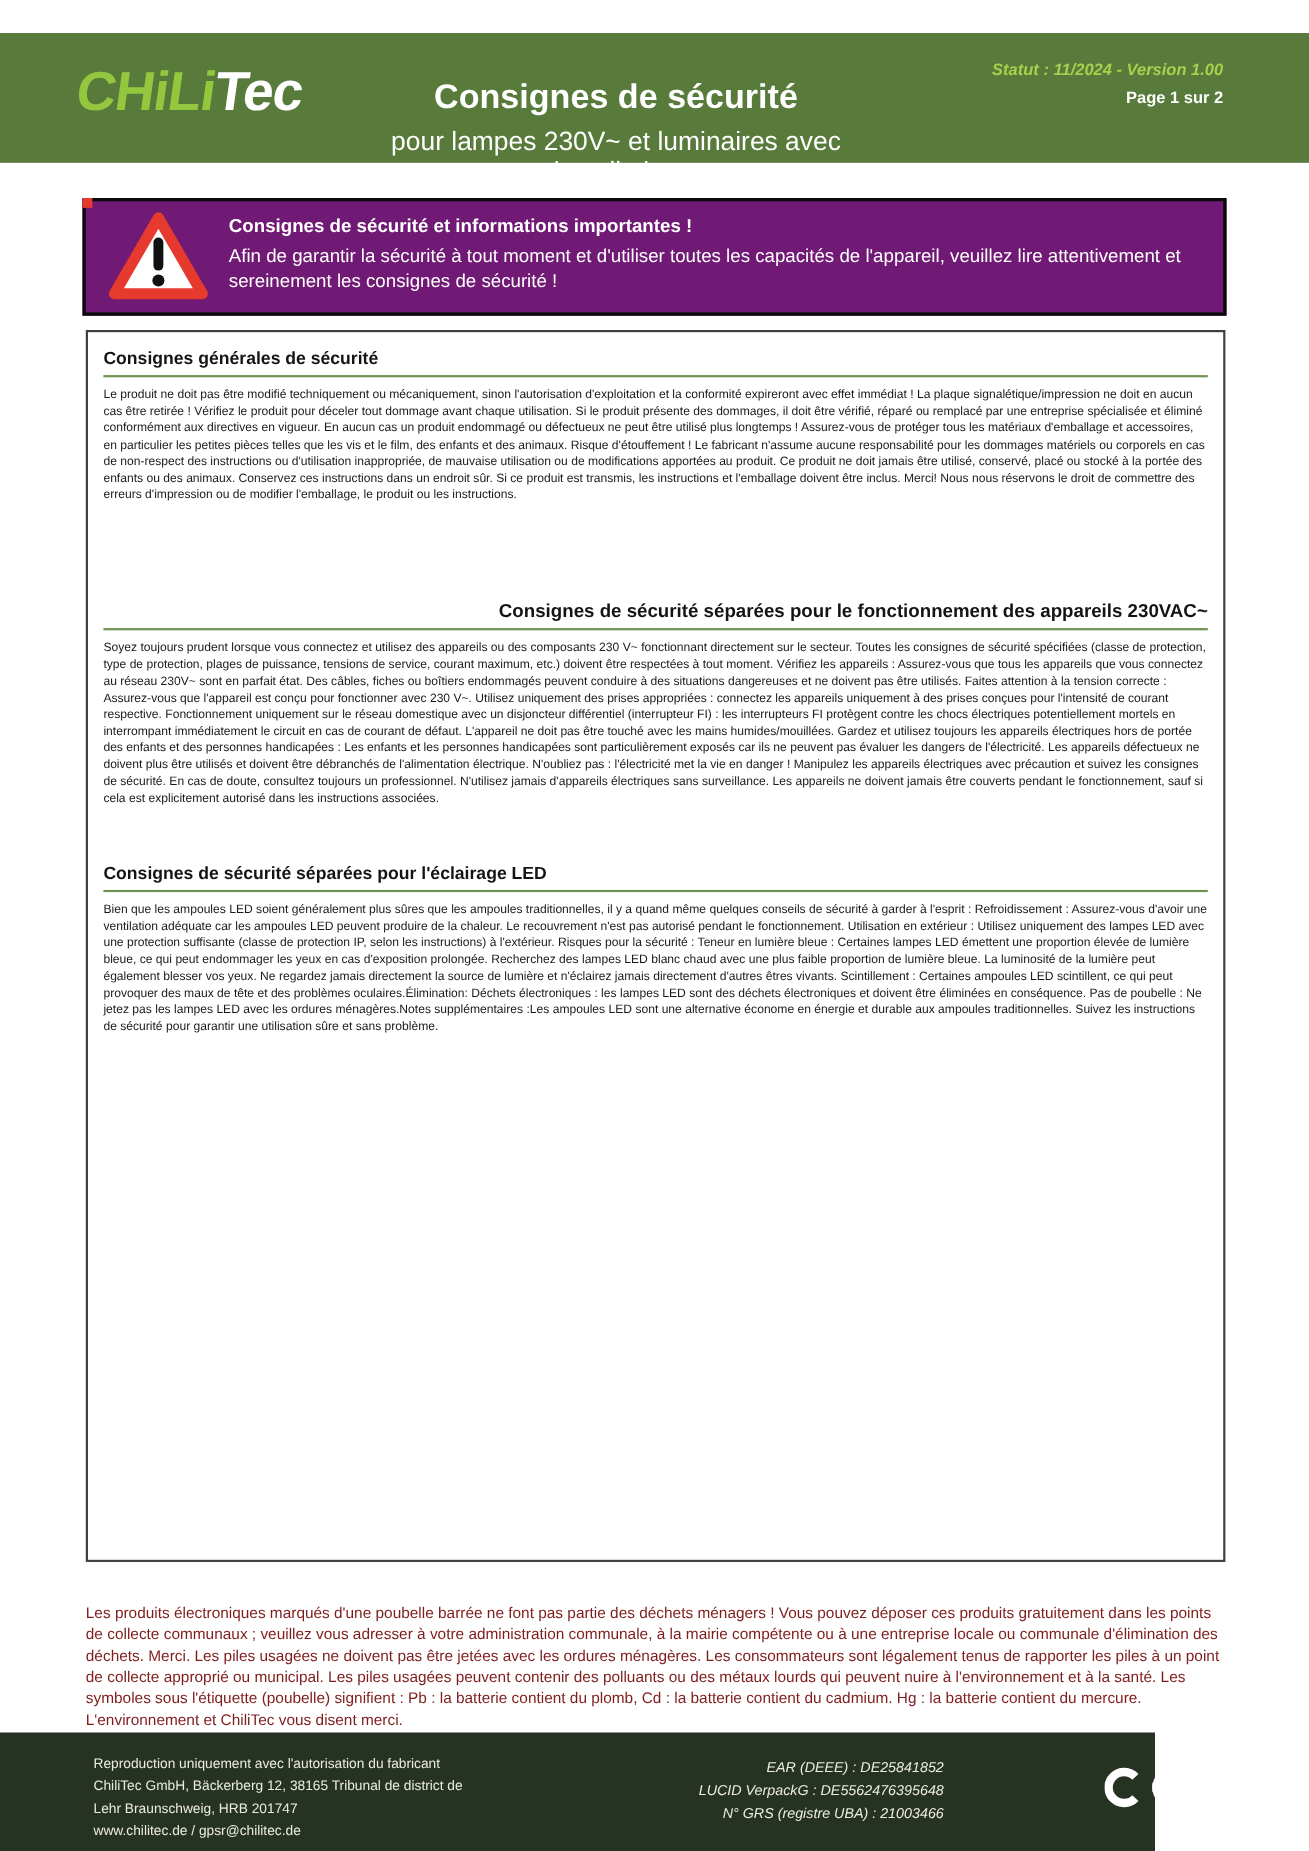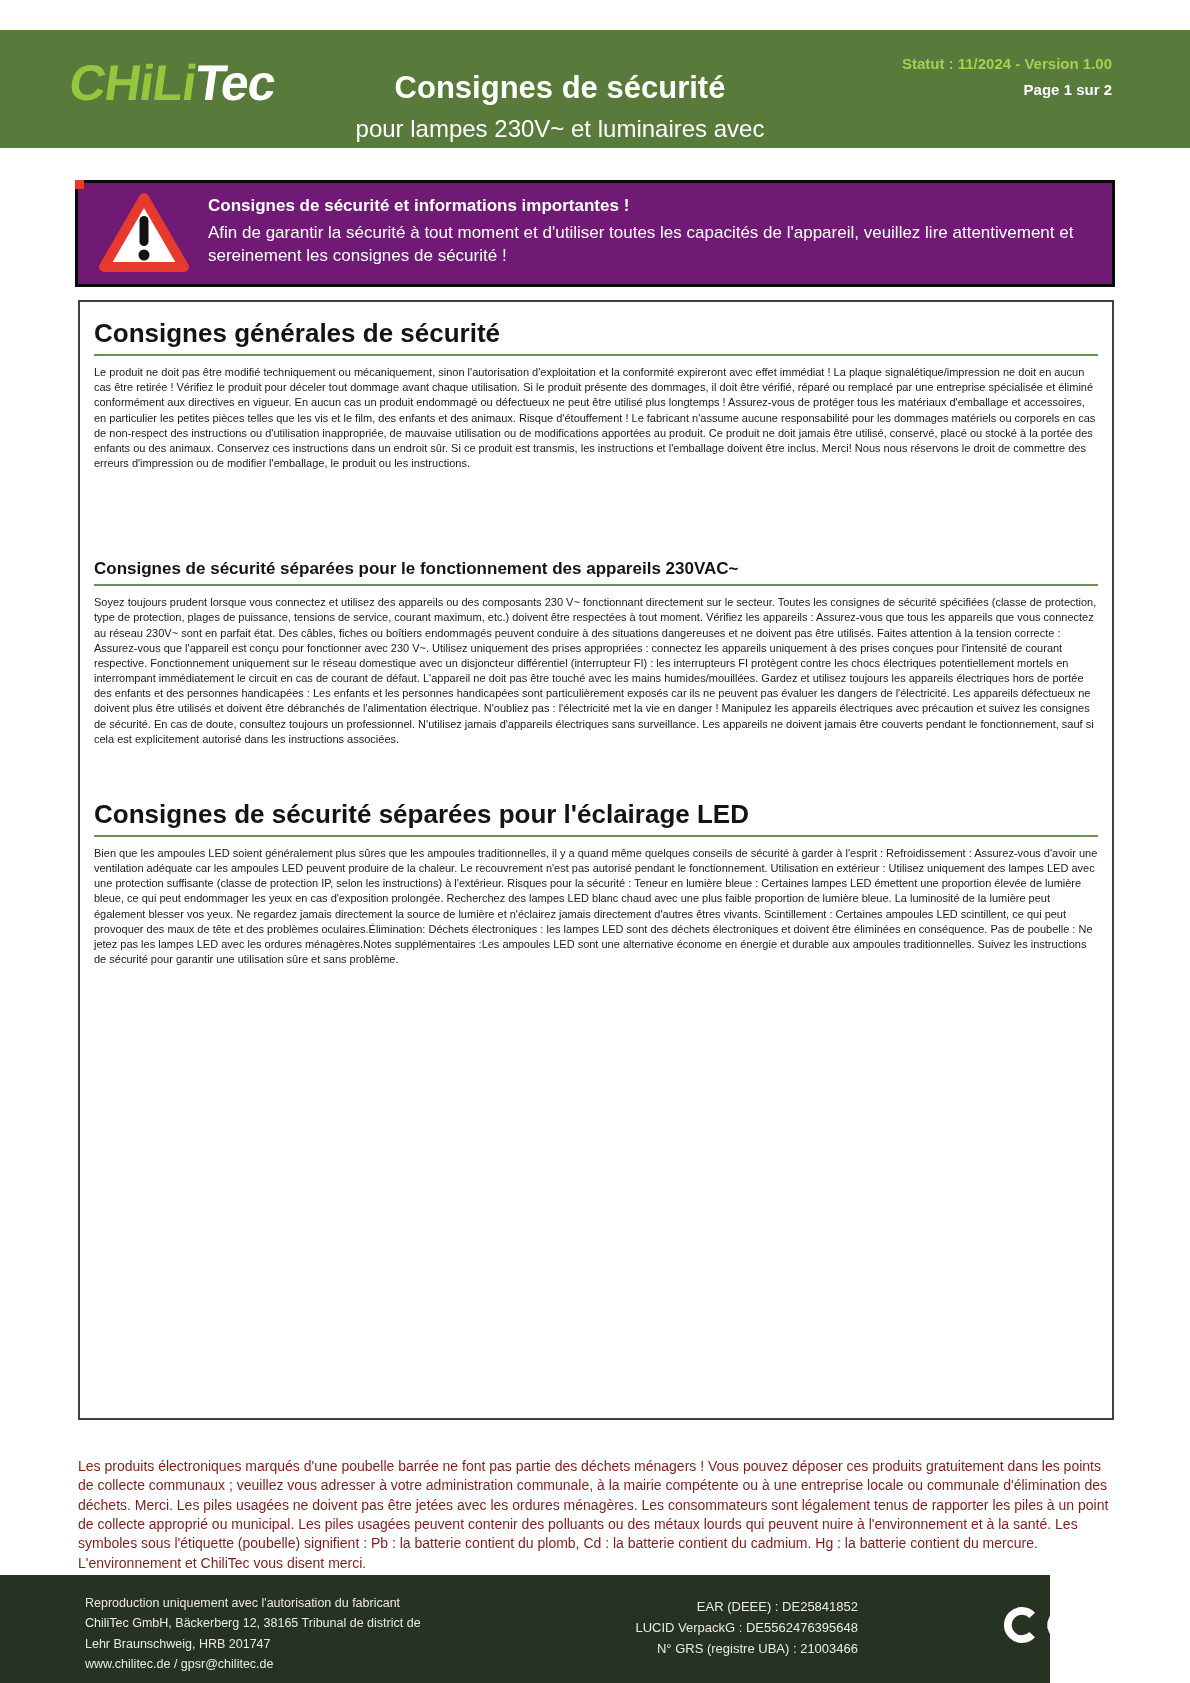--- a/index.html
+++ b/index.html
@@ -11,47 +11,47 @@
   
   .header-band{position:absolute;left:0;top:30px;width:1190px;height:118px;background:#587a3a;}
   .logo{position:absolute;left:70px;top:28px;font-weight:bold;font-size:50px;
         transform:skewX(-8deg);letter-spacing:-1px;line-height:1;}
   .logo .logo-green{color:#93c83e;}
   .logo .logo-white{color:#ffffff;}
   .header-center{position:absolute;left:310px;top:0;width:500px;height:118px;text-align:center;color:#fff;}
   .header-title{font-size:31px;font-weight:bold;margin-top:40px;}
   .header-subtitle{font-size:24px;font-weight:normal;margin-top:9px;}
   .header-right{position:absolute;right:78px;top:0;text-align:right;}
-  .header-status{font-size:15px;font-weight:bold;color:#a8cf4d;margin-top:25px;}
+  .header-status{font-size:15px;font-weight:bold;color:#a8cf4d;margin-top:25px;font-style:italic;}
   .header-page{font-size:15px;font-weight:bold;color:#ffffff;margin-top:9px;}
   
   .warning{position:absolute;left:75px;top:180px;width:1040px;height:107px;background:#701a75;
            border:3px solid #0a0a0a;box-sizing:border-box;}
   .warning-corner{position:absolute;left:-3px;top:-3px;width:9px;height:9px;background:#e63a2e;}
   .warning-icon{position:absolute;left:20px;top:8px;}
   .warning-text{position:absolute;left:130px;top:13px;width:880px;color:#ffffff;}
   .warning-title{font-size:17px;font-weight:bold;margin-bottom:5px;}
   .warning-body{font-size:17px;line-height:1.36;}
   
   .content-box{position:absolute;left:78px;top:300px;width:1036px;height:1120px;
                border:2px solid #404040;box-sizing:border-box;padding:16px 14px 0 14px;overflow:hidden;}
-  .section-title-lg{font-size:26px;font-weight:bold;color:#141414;margin:0;
+  .section-title-lg{font-size:16px;font-weight:bold;color:#141414;margin:0;
                     padding-bottom:5px;border-bottom:2px solid #6e9150;}
   .section-title-sm{font-size:17px;font-weight:bold;color:#141414;margin:0;
-                    padding-bottom:5px;border-bottom:2px solid #6e9150;}
+                    padding-bottom:5px;border-bottom:2px solid #6e9150;text-align:right;}
   .section-body{font-size:11px;line-height:1.38;color:#1a1a1a;margin:9px 0 0 0;}
   .section-gap-1{margin-bottom:88px;}
   .section-gap-2{margin-bottom:52px;}
   
   .disposal{position:absolute;left:78px;top:1443px;width:1034px;
             font-size:14px;line-height:1.38;color:#7f1d1d;}
   
   .footer{position:absolute;left:0;top:1575px;width:1050px;height:108px;background:#273322;color:#ecebe3;}
   .footer-left{position:absolute;left:85px;top:18px;font-size:12.5px;line-height:1.62;}
-  .footer-right{position:absolute;right:192px;top:21px;text-align:right;font-size:13px;line-height:1.62;}
+  .footer-right{position:absolute;right:192px;top:21px;text-align:right;font-size:13px;line-height:1.62;font-style:italic;}
   .ce-mark{position:absolute;left:1004px;top:22px;}
   .weee-bin{position:absolute;left:1092px;top:14px;}
 </style>
 </head>
 <body>
 
 <div class="header-band">
   <div class="logo">
     <span class="logo-green">CHiLi</span><span class="logo-white">Tec</span>
   </div>

